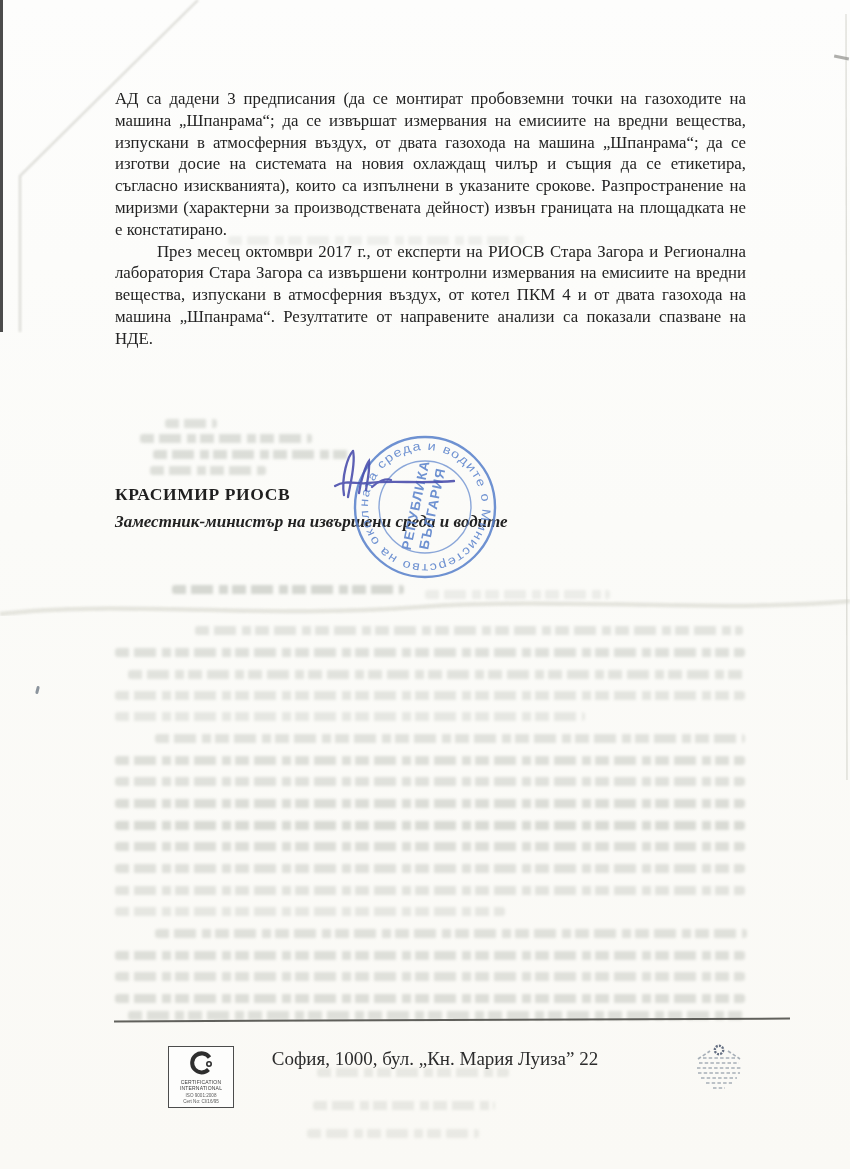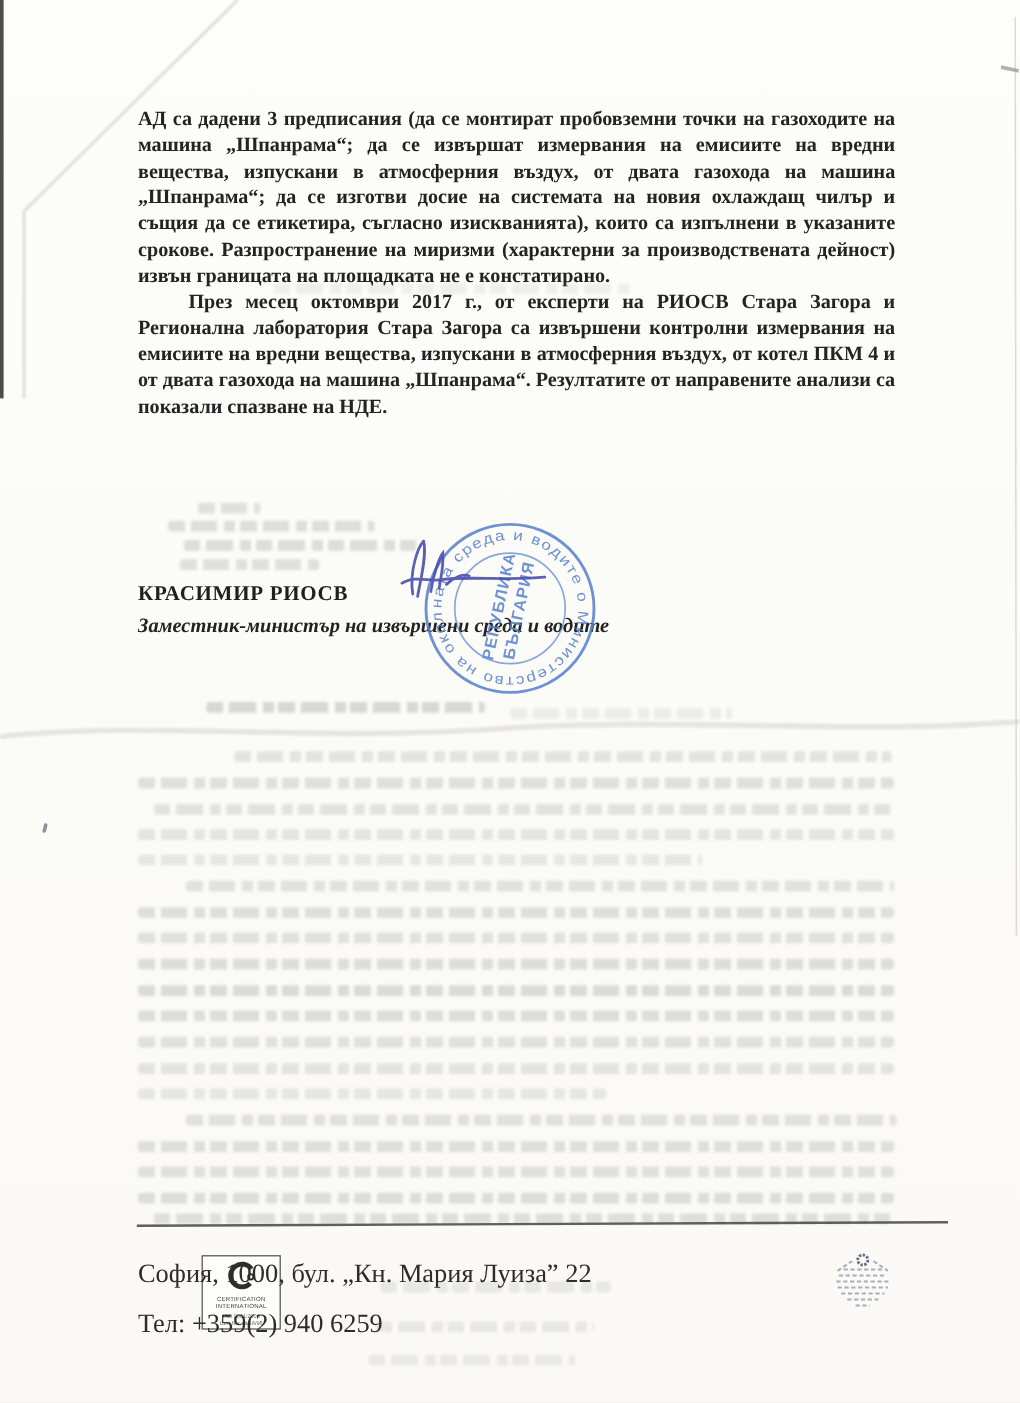--- a/index.html
+++ b/index.html
@@ -8,21 +8,21 @@
     background:linear-gradient(180deg,#fdfdfc 0%,#fbfbf8 45%,#faf9f5 100%);
     overflow:hidden;
     font-family:"Liberation Serif","DejaVu Serif",serif;
     color:#262626;
   }
   .overlay{position:absolute;left:0;top:0;pointer-events:none;}
   .body-text{
     position:absolute;left:115px;top:88px;width:631px;
     font-size:16.8px;line-height:21.8px;text-align:justify;color:#232323;
   }
-  .body-text p{margin:0;font-weight:bold;}
+  .body-text p{margin:0;}
   .body-text p.ind{text-indent:42px;}
   .signer-name{
     position:absolute;left:115px;top:484px;
     font-weight:bold;font-size:17.5px;letter-spacing:.6px;color:#1f1f1f;
   }
   .signer-title{
     position:absolute;left:115px;top:512px;
     font-weight:bold;font-style:italic;font-size:17px;color:#222;
   }
   .ghost{
@@ -30,22 +30,22 @@
     background:repeating-linear-gradient(90deg,
       rgba(148,154,143,.9) 0 14px, rgba(0,0,0,0) 14px 19px,
       rgba(148,154,143,.9) 19px 41px, rgba(0,0,0,0) 41px 47px,
       rgba(148,154,143,.9) 47px 56px, rgba(0,0,0,0) 56px 60px);
   }
   .separator{
     position:absolute;left:114px;top:1019px;width:676px;height:0;
     border-top:2px solid #4b4b47;transform:rotate(-0.25deg);opacity:.88;
   }
   .footer-address,.footer-phone{
-    position:absolute;left:115px;width:640px;
-    font-size:22px;color:#2c2c2c;
+    position:absolute;left:115px;width:640px;text-align:center;
+    font-size:19px;color:#2c2c2c;
   }
   .footer-address{top:1048px;}
   .footer-phone{top:1090px;}
   .cert-logo{
     position:absolute;left:168px;top:1046px;width:66px;height:62px;
     border:1.5px solid #4c4c4c;background:#fdfdfc;box-sizing:border-box;
     text-align:center;font-family:"Liberation Sans","DejaVu Sans",sans-serif;
   }
   .cert-logo .ci-line{display:block;font-size:5px;letter-spacing:.2px;color:#3a3a3a;line-height:6px;}
   .cert-logo .ci-sub{display:block;font-size:4.6px;color:#5a5a5a;line-height:5.6px;}
@@ -149,21 +149,20 @@
       <path d="M 22.5 20.5 A 9.5 9.5 0 1 1 23.5 8.5" fill="none" stroke="#2e2e2e" stroke-width="4"></path>
       <circle cx="23" cy="15" r="2.2" fill="none" stroke="#2e2e2e" stroke-width="1.6"></circle>
     </svg>
     <span class="ci-line">CERTIFICATION</span>
     <span class="ci-line">INTERNATIONAL</span>
     <span class="ci-sub" style="margin-top:2px">ISO 9001:2008</span>
     <span class="ci-sub">Cert No: CI/16/95</span>
   </div>
 
   <div class="footer-address">София, 1000, бул. „Кн. Мария Луиза” 22</div>
-  <div class="footer-phone">Тел: +359(2) 940 6259</div>
 
   <svg class="ministry-logo" width="56" height="56" viewBox="0 0 56 56">
     <g stroke="#99a3ad" stroke-width="1.7" fill="none">
       <circle cx="29" cy="8" r="4.2" stroke="#4d5970" stroke-width="2.4" stroke-dasharray="2 1.2"></circle>
       <g stroke-dasharray="3.5 2.2">
         <line x1="8" y1="17" x2="20" y2="9"></line>
         <line x1="38" y1="9" x2="50" y2="17"></line>
         <line x1="13" y1="16" x2="45" y2="16"></line>
         <line x1="9" y1="21" x2="49" y2="21"></line>
         <line x1="7" y1="26" x2="51" y2="26"></line>

